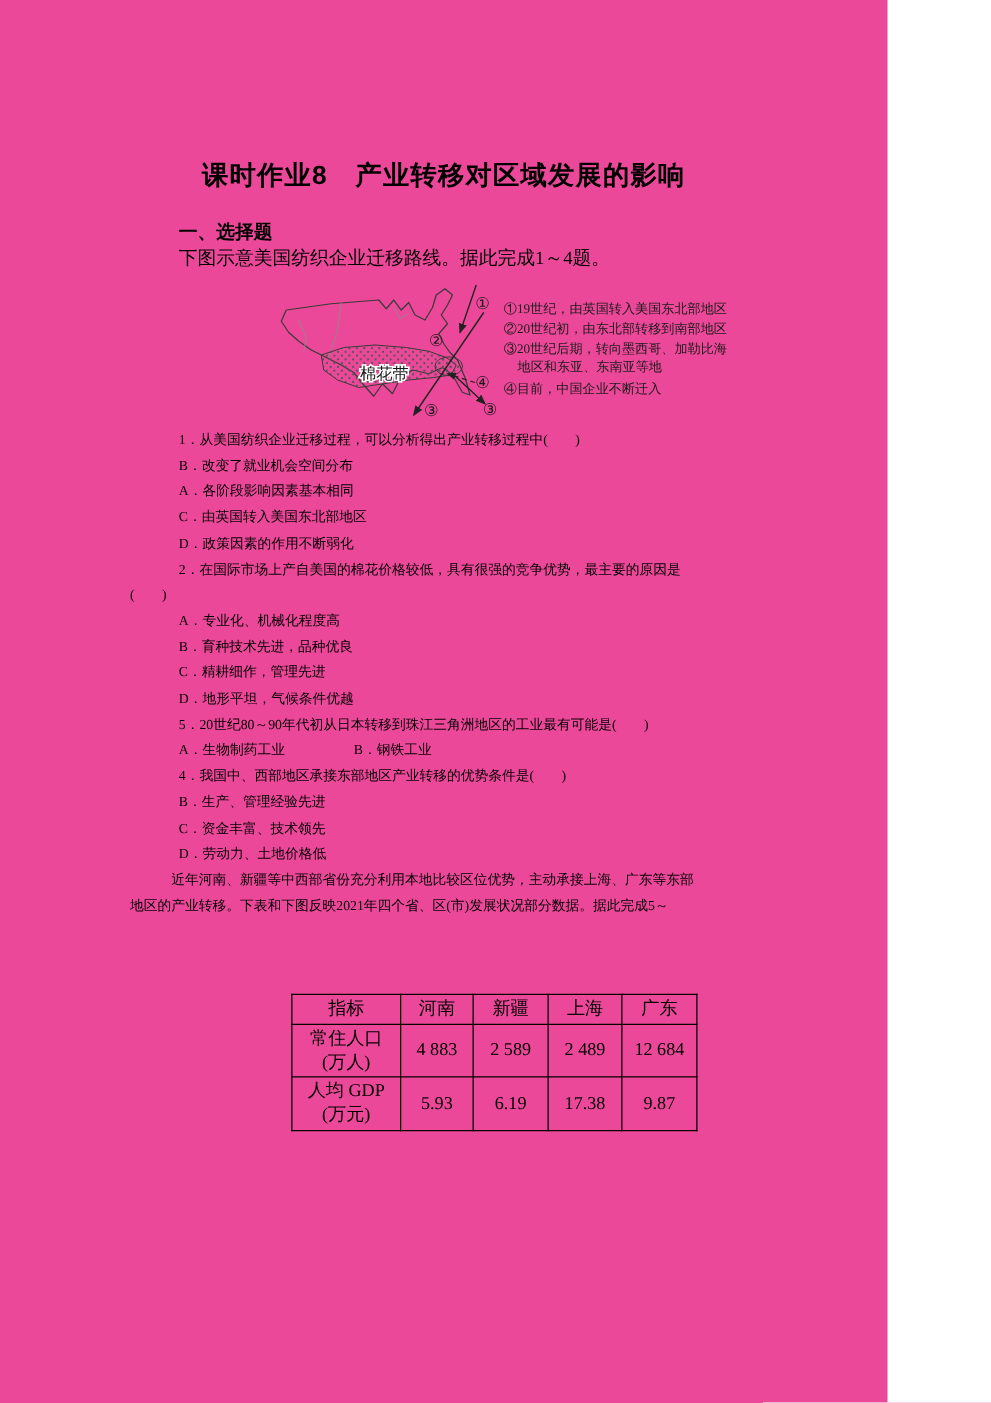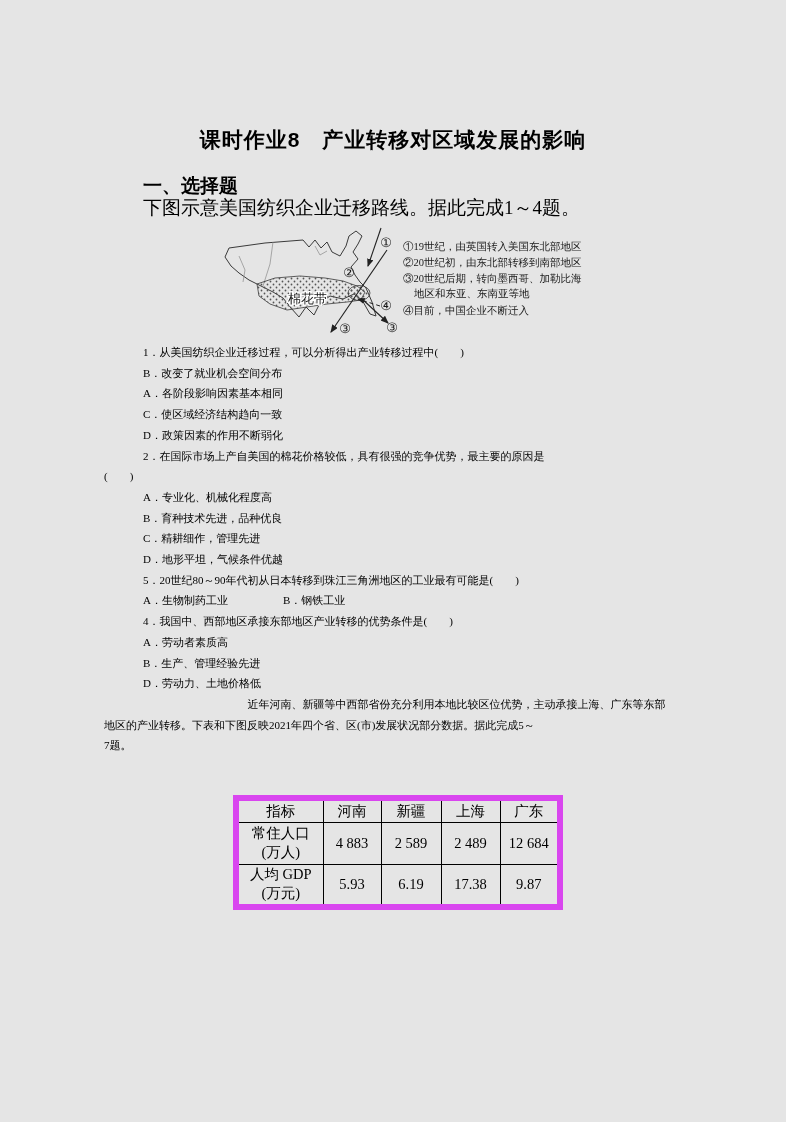--- a/index.html
+++ b/index.html
@@ -1,37 +1,37 @@
 <!DOCTYPE html>
 <html><head>
 <meta charset="utf-8">
 <style>
   html,body { margin:0; padding:0; background:#fff; }
   .page {
-    position:relative; width:786px; height:1122px; background:#e5e5e5;
+    position:relative; width:710px; height:1122px; background:#ec4899;
     font-family:"Liberation Serif","DejaVu Serif",serif; color:#000; overflow:hidden;
   }
   .doc-title {
     position:absolute; top:126px; left:0; width:100%; text-align:center;
     font-family:"Liberation Sans","DejaVu Sans",sans-serif;
     font-weight:bold; font-size:21px; letter-spacing:1px;
   }
-  .head-block { position:absolute; left:104px; top:175px; width:660px; font-size:19px; line-height:21.5px; }
+  .head-block { position:absolute; left:104px; top:175px; width:660px; font-size:15px; line-height:21.5px; }
   .sec-heading { font-family:"Liberation Sans","DejaVu Sans",sans-serif; font-weight:bold; }
   .line { white-space:nowrap; }
   .ind { padding-left:39px; }
-  .ind-p { padding-left:33px;text-align:center; }
+  .ind-p { padding-left:33px; }
   .q-block { position:absolute; left:104px; top:342px; width:672px; font-size:11px; line-height:20.7px; }
   .col1 { display:inline-block; width:140px; }
   .figure { position:absolute; left:215px; top:226px; width:382px; height:114px; }
   .figure svg { display:block; }
   .data-table {
     position:absolute; left:233px; top:795px;
     border-collapse:collapse; table-layout:fixed; font-size:14.5px;
-    border:6px solid #d946ef;
+    border:1px solid #d946ef;
   }
   .data-table td {
     border:1.6px solid #000; text-align:center; vertical-align:middle;
     padding:0 2px; white-space:pre-line; line-height:1.3;
   }
   .tr-head { height:24px; }
   .tr-row1 { height:42px; }
   .tr-row2 { height:43px;font-family:Liberation Serif, serif; }
   .map-text { font-family:"Liberation Serif","DejaVu Serif",serif; fill:#1a1a1a; }
 </style>
@@ -91,41 +91,40 @@
       <text class="map-text" x="199" y="71" font-size="10.5">地区和东亚、东南亚等地</text>
       <text class="map-text" x="188" y="88" font-size="10.5">④目前，中国企业不断迁入</text>
     </svg>
   </div>
 
   <div class="q-block">
 
     <div class="line ind">1．从美国纺织企业迁移过程，可以分析得出产业转移过程中(　　)</div>
     <div class="line ind">B．改变了就业机会空间分布</div>
     <div class="line ind">A．各阶段影响因素基本相同</div>
-    <div class="line ind">C．使区域经济结构趋向一致</div>
+    <div class="line ind">C．由英国转入美国东北部地区</div>
     <div class="line ind">D．政策因素的作用不断弱化</div>
 
     <div class="line ind">2．在国际市场上产自美国的棉花价格较低，具有很强的竞争优势，最主要的原因是</div>
     <div class="line">(　　)</div>
     <div class="line ind">A．专业化、机械化程度高</div>
     <div class="line ind">B．育种技术先进，品种优良</div>
     <div class="line ind">C．精耕细作，管理先进</div>
     <div class="line ind">D．地形平坦，气候条件优越</div>
 
     <div class="line ind">5．20世纪80～90年代初从日本转移到珠江三角洲地区的工业最有可能是(　　)</div>
     <div class="line ind"><span class="col1">A．生物制药工业</span><span>B．钢铁工业</span></div>
 
     <div class="line ind">4．我国中、西部地区承接东部地区产业转移的优势条件是(　　)</div>
-    <div class="line ind">A．劳动者素质高</div>
     <div class="line ind">B．生产、管理经验先进</div>
+    <div class="line ind">C．资金丰富、技术领先</div>
     <div class="line ind">D．劳动力、土地价格低</div>
 
     <div class="line ind-p">近年河南、新疆等中西部省份充分利用本地比较区位优势，主动承接上海、广东等东部</div>
     <div class="line">地区的产业转移。下表和下图反映2021年四个省、区(市)发展状况部分数据。据此完成5～</div>
-    <div class="line">7题。</div>
   </div>
 
   <table class="data-table">
     <colgroup>
       <col style="width:87px">
         <col style="width:58px">
         <col style="width:60px">
         <col style="width:59px">
         <col style="width:60px">
     </colgroup>

